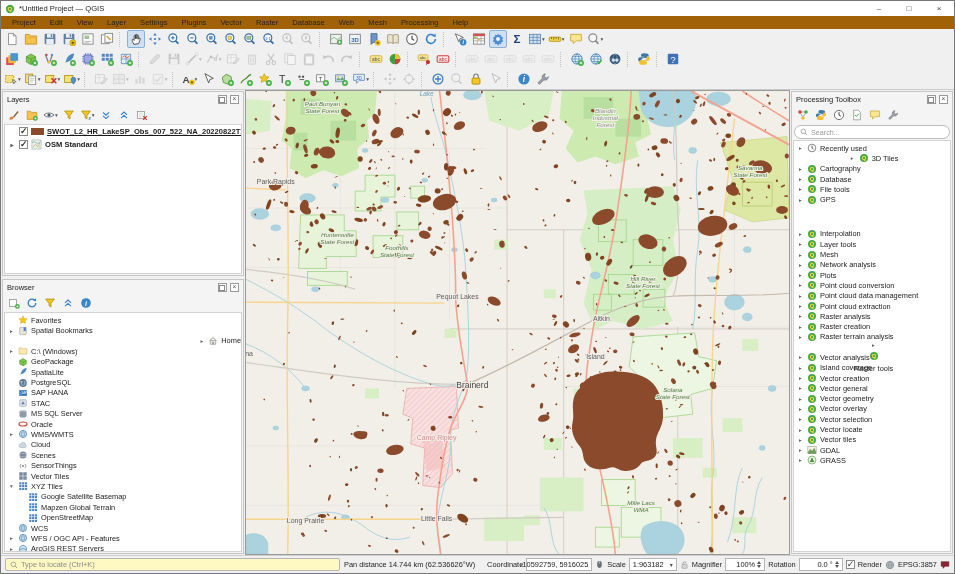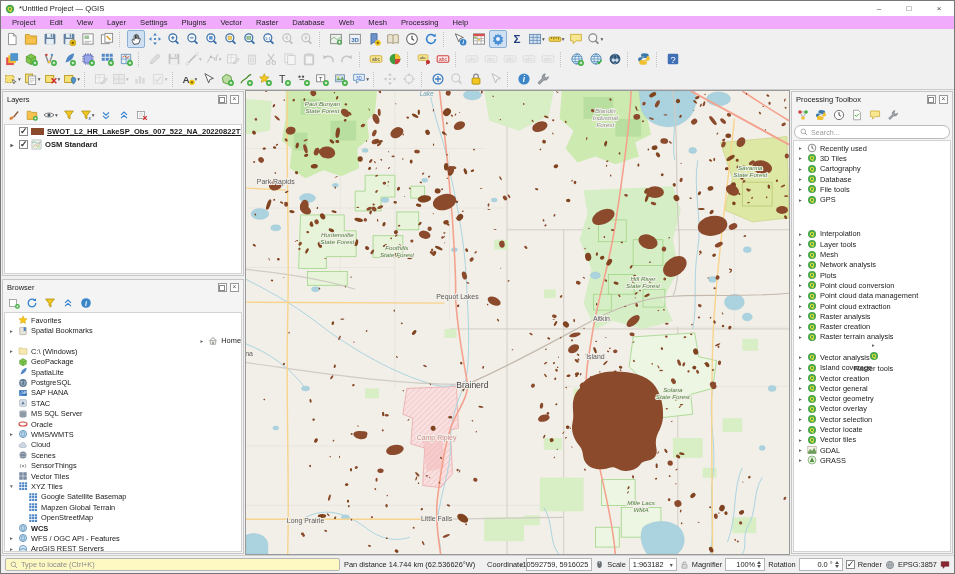--- a/index.html
+++ b/index.html
@@ -4,21 +4,21 @@
 <style>
 *{box-sizing:border-box;margin:0;padding:0}
 html,body{background:#8a8a8a}
 .app{width:955px;height:574px;background:#f0f0f0;display:flex;flex-direction:column;overflow:hidden;font-family:"Liberation Sans",sans-serif;font-size:8px;color:#1a1a1a;border:1px solid #777;position:relative}
 
 .titlebar{height:15px;background:#fff;display:flex;align-items:center;padding-left:4px;gap:4px;flex:none}
 .title-text{font-size:7.6px;color:#222}
 .wctrl{margin-left:auto;display:flex;height:100%}
 .wbtn{width:30px;display:flex;align-items:center;justify-content:center;font-size:8px;color:#444}
 
-.menubar{height:13px;background:#f0abfc;display:flex;align-items:center;padding-left:4px;flex:none}
+.menubar{height:13px;background:#a16207;display:flex;align-items:center;padding-left:4px;flex:none}
 .menu-item{padding:0 7px;font-size:7.6px;color:#222}
 
 .toolbar{display:flex;align-items:center;padding:0 2px;gap:1px;background:#f0f0f0;flex:none;height:20px}
 #tb3{height:21px;border-bottom:1px solid #cbcbcb}
 .tbtn{height:18px;min-width:18px;display:flex;align-items:center;justify-content:center;border-radius:2px;background:transparent;border:1px solid transparent;padding:0}
 .tbtn svg{display:block}
 .tbtn.active{background:#cfe0f2;border:1px solid #8cb0d4}
 .tbtn.disabled{opacity:.35;filter:grayscale(1)}
 .ddarr{font-size:5.5px;color:#555;margin-left:0px}
 .tsep{width:5px;height:15px;border-left:1px dotted #c2c2c2;margin:0 2px}
@@ -1248,21 +1248,21 @@
             </div>
             <div class="trow " style="padding-left: 13px;">
               <span class="arr"></span>
               <span class="ticon">
                 <svg viewBox="0 0 12 12" width="10" height="10">
                   <path fill="#4f86c6" d="M1.5 1.5h2.6v2.6H1.5zm3.4 0h2.6v2.6H4.9zm3.4 0h2.6v2.6H8.3zM1.5 4.9h2.6v2.6H1.5zm3.4 0h2.6v2.6H4.9zm3.4 0h2.6v2.6H8.3zM1.5 8.3h2.6v2.6H1.5zm3.4 0h2.6v2.6H4.9zm3.4 0h2.6v2.6H8.3z"></path>
                 </svg>
               </span>
               <span class="lbl">OpenStreetMap</span>
             </div>
-            <div class="trow " style="padding-left: 3px; font-weight: bold;">
+            <div class="trow " style="padding-left: 3px;">
               <span class="arr"></span>
               <span class="ticon">
                 <svg viewBox="0 0 12 12" width="10" height="10">
                   <circle cx="6" cy="6" r="4.4" fill="#dff0fa" stroke="#3a77a8" stroke-width=".7"></circle>
                   <path d="M1.6 6h8.8M6 1.6a6.3 6.3 0 010 8.8M6 1.6a6.3 6.3 0 000 8.8M2.4 3.8h7.2M2.4 8.2h7.2" stroke="#3a77a8" stroke-width=".5" fill="none"></path>
                 </svg>
               </span>
               <span class="lbl">WCS</span>
             </div>
             <div class="trow " style="padding-left: 3px;">
@@ -2141,21 +2141,21 @@
             <div class="trow prow" style="padding-left: 3px;">
               <span class="arr">▸</span>
               <span class="ticon">
                 <svg viewBox="0 0 12 12" width="10" height="10">
                   <circle cx="6" cy="6" r="4.6" fill="#fdfdfd" stroke="#666" stroke-width=".9"></circle>
                   <path d="M6 3.2V6l1.9 1.2" stroke="#333" stroke-width=".9" fill="none"></path>
                 </svg>
               </span>
               <span class="lbl">Recently used</span>
             </div>
-            <div class="trow prow" style="padding-left: 3px;">
+            <div class="trow prow" style="padding-left: 3px; justify-content: center;">
               <span class="arr">▸</span>
               <span class="ticon">
                 <svg viewBox="0 0 12 12" width="10" height="10">
                   <circle cx="6" cy="6" r="4.8" fill="#4ca64c"></circle>
                   <text x="6" y="8.7" font-size="7" font-weight="bold" fill="#f5ea3a" text-anchor="middle">Q</text>
                 </svg>
               </span>
               <span class="lbl">3D Tiles</span>
             </div>
             <div class="trow prow" style="padding-left: 3px;">

